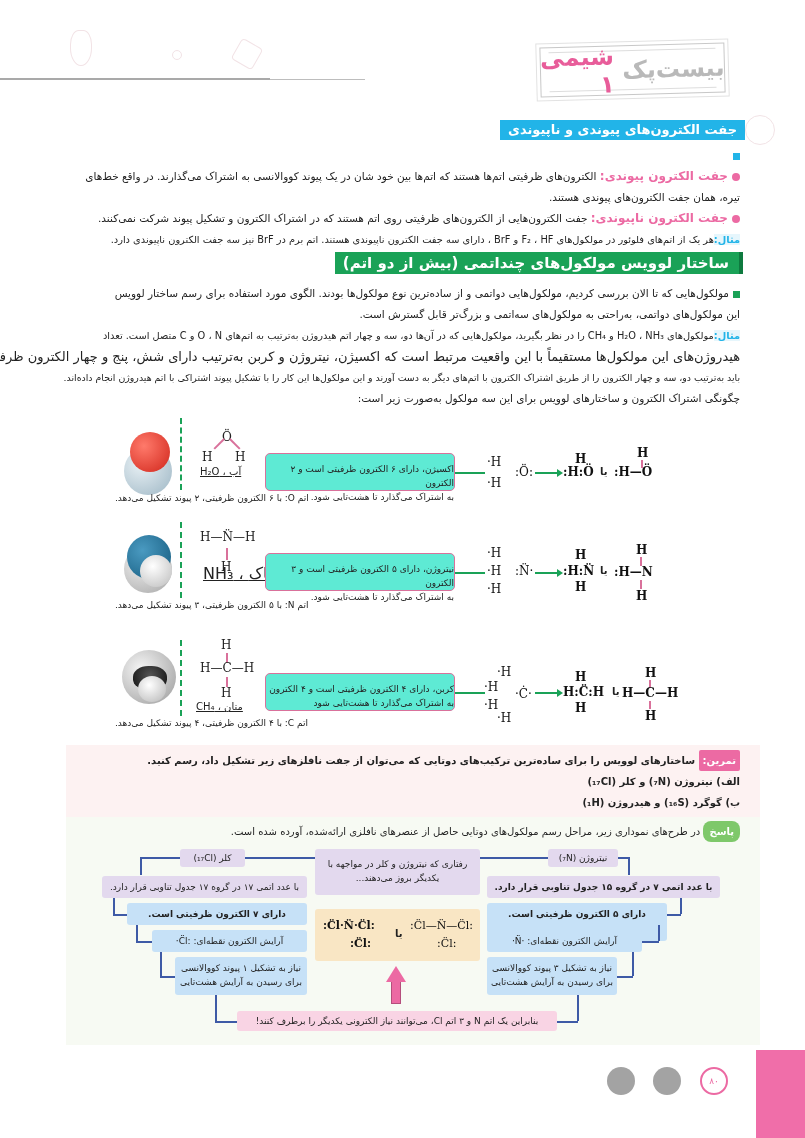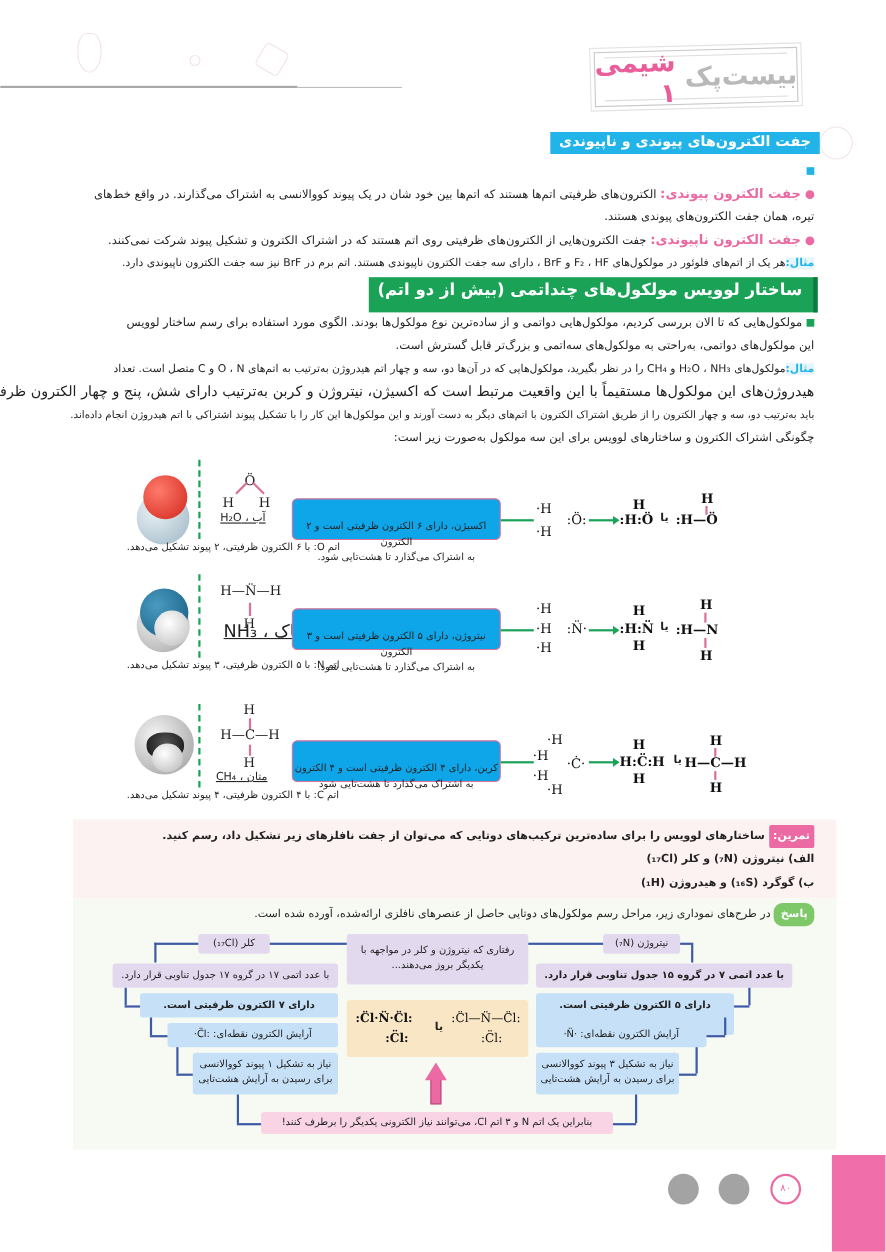--- a/index.html
+++ b/index.html
@@ -20,29 +20,29 @@
   
   .sec-blue { position: absolute; right: 60px; top: 120px; height: 20px; background: #22b4e8; color: #fff; font-size: 13px; font-weight: bold; padding: 0 8px; line-height: 20px; }
 
   .p { position: absolute; right: 65px; font-size: 10.5px; line-height: 21px; color: #222; text-align: right; white-space: nowrap; }
   .bullet-sq { display: inline-block; width: 7px; height: 7px; background: #22b4e8; margin-left: 4px; vertical-align: middle; }
   .bullet-sq.g { background: #1aa257; }
   .bullet-dot { display: inline-block; width: 8px; height: 8px; border-radius: 50%; background: #ec6aa3; margin-left: 4px; vertical-align: middle; }
   .pink-b { color: #ec6aa3; font-weight: bold; font-size: 12px; }
   .ex-tag { color: #22b4e8; font-weight: bold; background: #e6f6fc; }
 
-  .sec-green { position: absolute; right: 62px; top: 252px; height: 32px; background: #1aa257; color: #fff; font-size: 15px; font-weight: bold; padding: 0 10px 0 8px; line-height: 22px; border-right: 4px solid #0e7a3f; }
+  .sec-green { position: absolute; right: 62px; top: 252px; height: 22px; background: #1aa257; color: #fff; font-size: 15px; font-weight: bold; padding: 0 10px 0 8px; line-height: 22px; border-right: 4px solid #0e7a3f; }
 
   
   .dash-v { position: absolute; left: 180px; width: 0; border-left: 2px dashed #1aa257; }
   .mol-ball { position: absolute; width: 48px; height: 48px; border-radius: 50%; }
   .caption { position: absolute; left: 115px; font-size: 9px; color: #222; white-space: nowrap; direction: rtl; }
   .sf { position: absolute; font-family: "DejaVu Serif", serif; font-size: 12px; color: #222; }
   .bond-p { position: absolute; background: #d9719b; }
-  .infobox { position: absolute; left: 265px; width: 190px; height: 38px; border: 1.5px solid #d9719b; border-radius: 5px; background: #0ea5e9; font-size: 9px; line-height: 14px; text-align: center; padding-top: 18px; }
+  .infobox { position: absolute; left: 265px; width: 190px; height: 38px; border: 1.5px solid #d9719b; border-radius: 5px; background: #5eead4; font-size: 9px; line-height: 14px; text-align: right; padding-top: 8px; }
   .connector { position: absolute; height: 1.5px; background: #1aa257; }
   .gar { position: absolute; height: 1.5px; background: #1aa257; }
   .gar::after { content: ""; position: absolute; right: -2px; top: -3px; border-left: 6px solid #1aa257; border-top: 4px solid transparent; border-bottom: 4px solid transparent; }
   .lw { position: absolute; font-family: "DejaVu Serif", serif; font-weight: bold; font-size: 12px; color: #111; white-space: nowrap; }
   .ya { position: absolute; font-size: 10px; font-weight: bold; }
 
   
   .ex-panel { position: absolute; left: 66px; top: 745px; width: 694px; height: 72px; background: #fdf2f2; }
   .ans-panel { position: absolute; left: 66px; top: 817px; width: 694px; height: 228px; background: #f7faf3; }
   .tag-pink { display: inline-block; background: #ec6aa3; color: #fff; font-weight: bold; font-size: 10px; padding: 0 4px; border-radius: 2px; }

